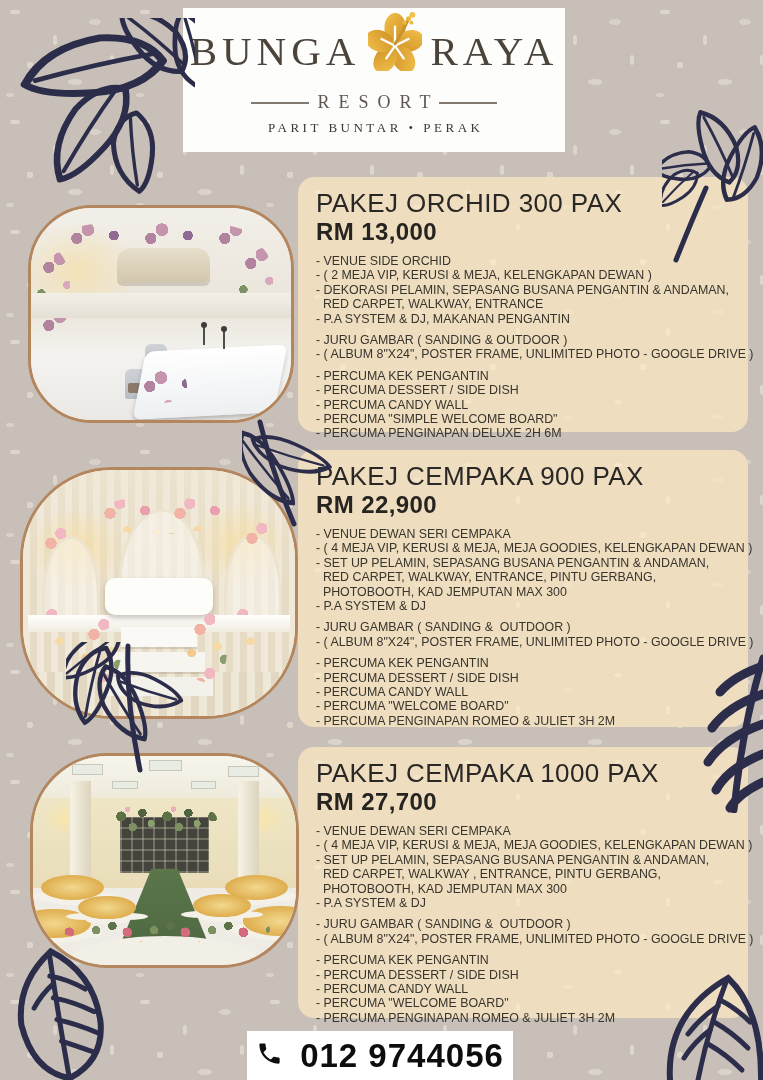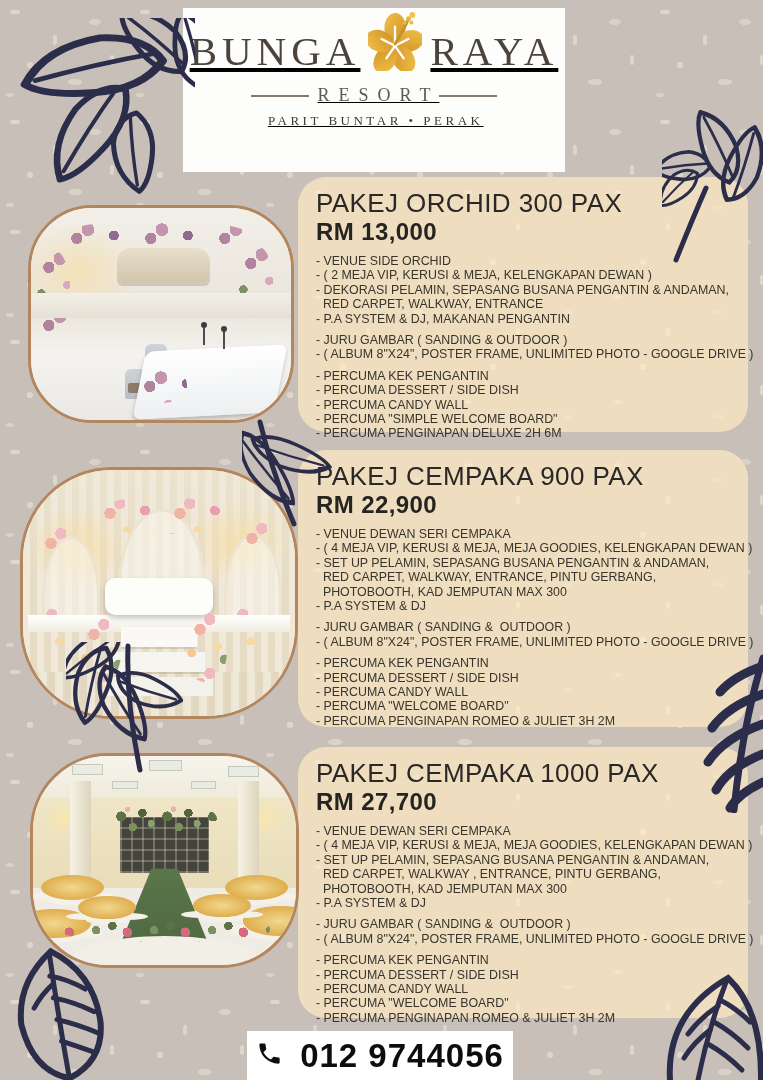--- a/index.html
+++ b/index.html
@@ -9,31 +9,31 @@
     background-image:
       radial-gradient(9px 4px at 15px 12px,#ddd6cd 60%,transparent 61%),
       radial-gradient(4px 8px at 55px 40px,#dcd5cc 60%,transparent 61%),
       radial-gradient(10px 5px at 95px 22px,#d8d1c8 60%,transparent 61%),
       radial-gradient(5px 5px at 30px 65px,#ddd6cd 60%,transparent 61%),
       radial-gradient(11px 5px at 75px 82px,#dad3ca 60%,transparent 61%),
       radial-gradient(4px 9px at 112px 60px,#ddd6cd 60%,transparent 61%),
       radial-gradient(7px 4px at 10px 95px,#d8d1c8 60%,transparent 61%);
     background-size:130px 110px;}
   
-  .header{position:absolute;left:183px;top:8px;width:382px;height:164px;background:#fdfdfc;z-index:2;
-    display:flex;flex-direction:column;align-items:center;box-sizing:border-box;padding-top:12px;text-decoration:underline;}
+  .header{position:absolute;left:183px;top:8px;width:382px;height:144px;background:#fdfdfc;z-index:2;
+    display:flex;flex-direction:column;align-items:center;box-sizing:border-box;padding-top:12px;}
   .brandrow{display:flex;align-items:center;justify-content:center;gap:8px;height:62px;}
   .brandword{font-family:"Liberation Serif",serif;font-size:41px;letter-spacing:5px;color:#4c433b;line-height:1;}
   .flower{transform:translateY(-8px);}
-  .resortrow{display:flex;align-items:center;justify-content:space-between;margin-top:3px;}
+  .resortrow{display:flex;align-items:center;justify-content:space-between;margin-top:10px;}
   .rline{width:58px;height:2px;background:#83796f;}
   .resort{font-family:"Liberation Serif",serif;font-size:18px;letter-spacing:9px;color:#5f5750;padding-left:9px;}
   .place{font-family:"Liberation Serif",serif;font-size:13px;letter-spacing:3.5px;color:#3e3933;margin-top:7px;padding-left:3.5px;}
   
-  .panel{position:absolute;left:298px;width:450px;background-color:#eeddbe;border-radius:28px;z-index:1;
+  .panel{position:absolute;left:298px;width:450px;background-color:#eeddbe;border-radius:16px;z-index:1;
     box-sizing:border-box;padding:12px 6px 8px 18px;
     background-image:
       radial-gradient(7px 3px at 20px 15px,#f4e6c9 60%,transparent 61%),
       radial-gradient(4px 7px at 70px 50px,#f4e6c9 60%,transparent 61%),
       radial-gradient(8px 4px at 120px 30px,#f2e3c4 60%,transparent 61%),
       radial-gradient(5px 5px at 45px 85px,#f4e6c9 60%,transparent 61%);
     background-size:150px 105px;}
   #panel1{top:177px;height:255px;}
   #panel2{top:450px;height:277px;}
   #panel3{top:747px;height:271px;}

